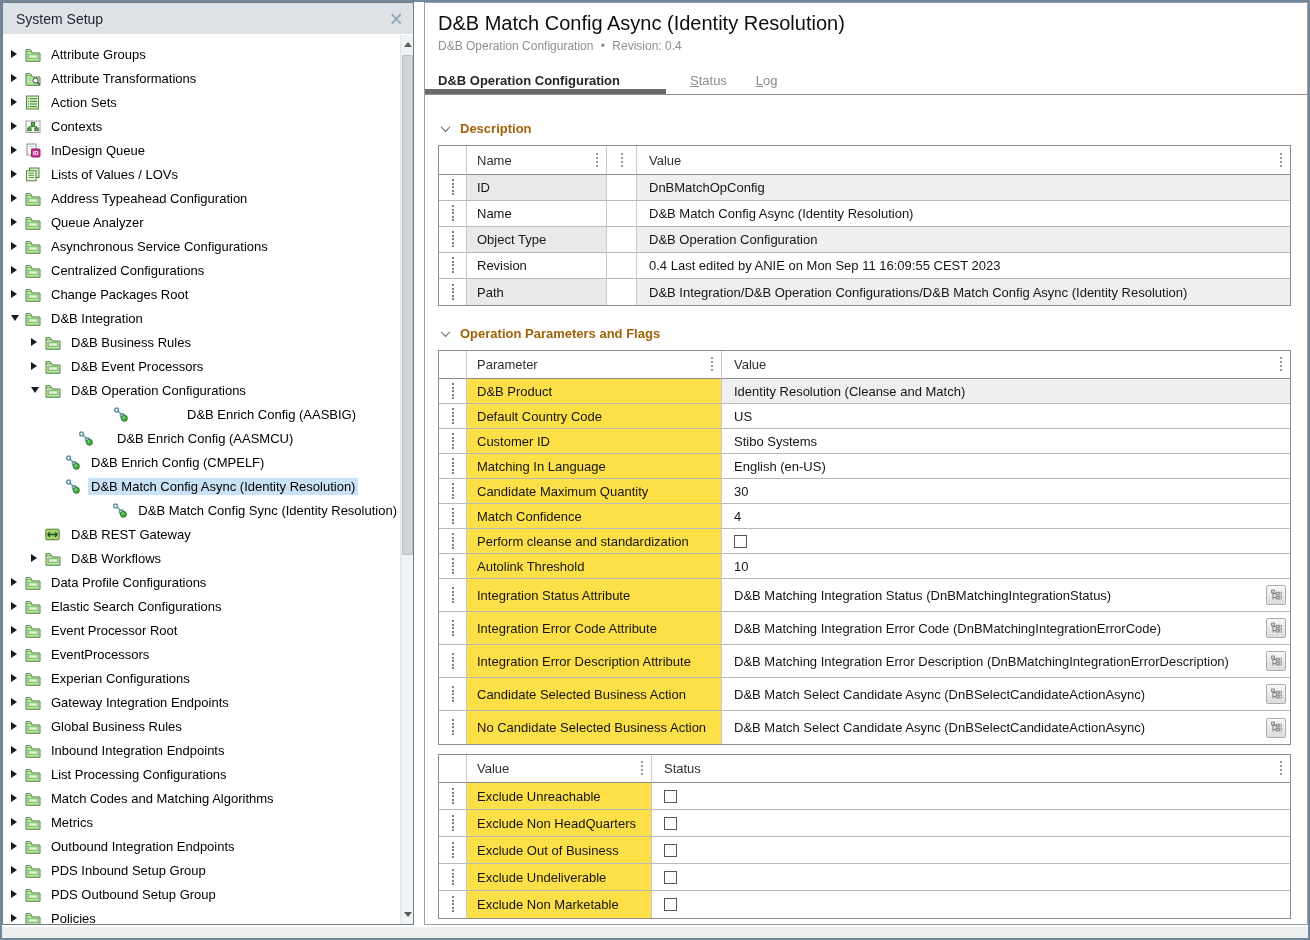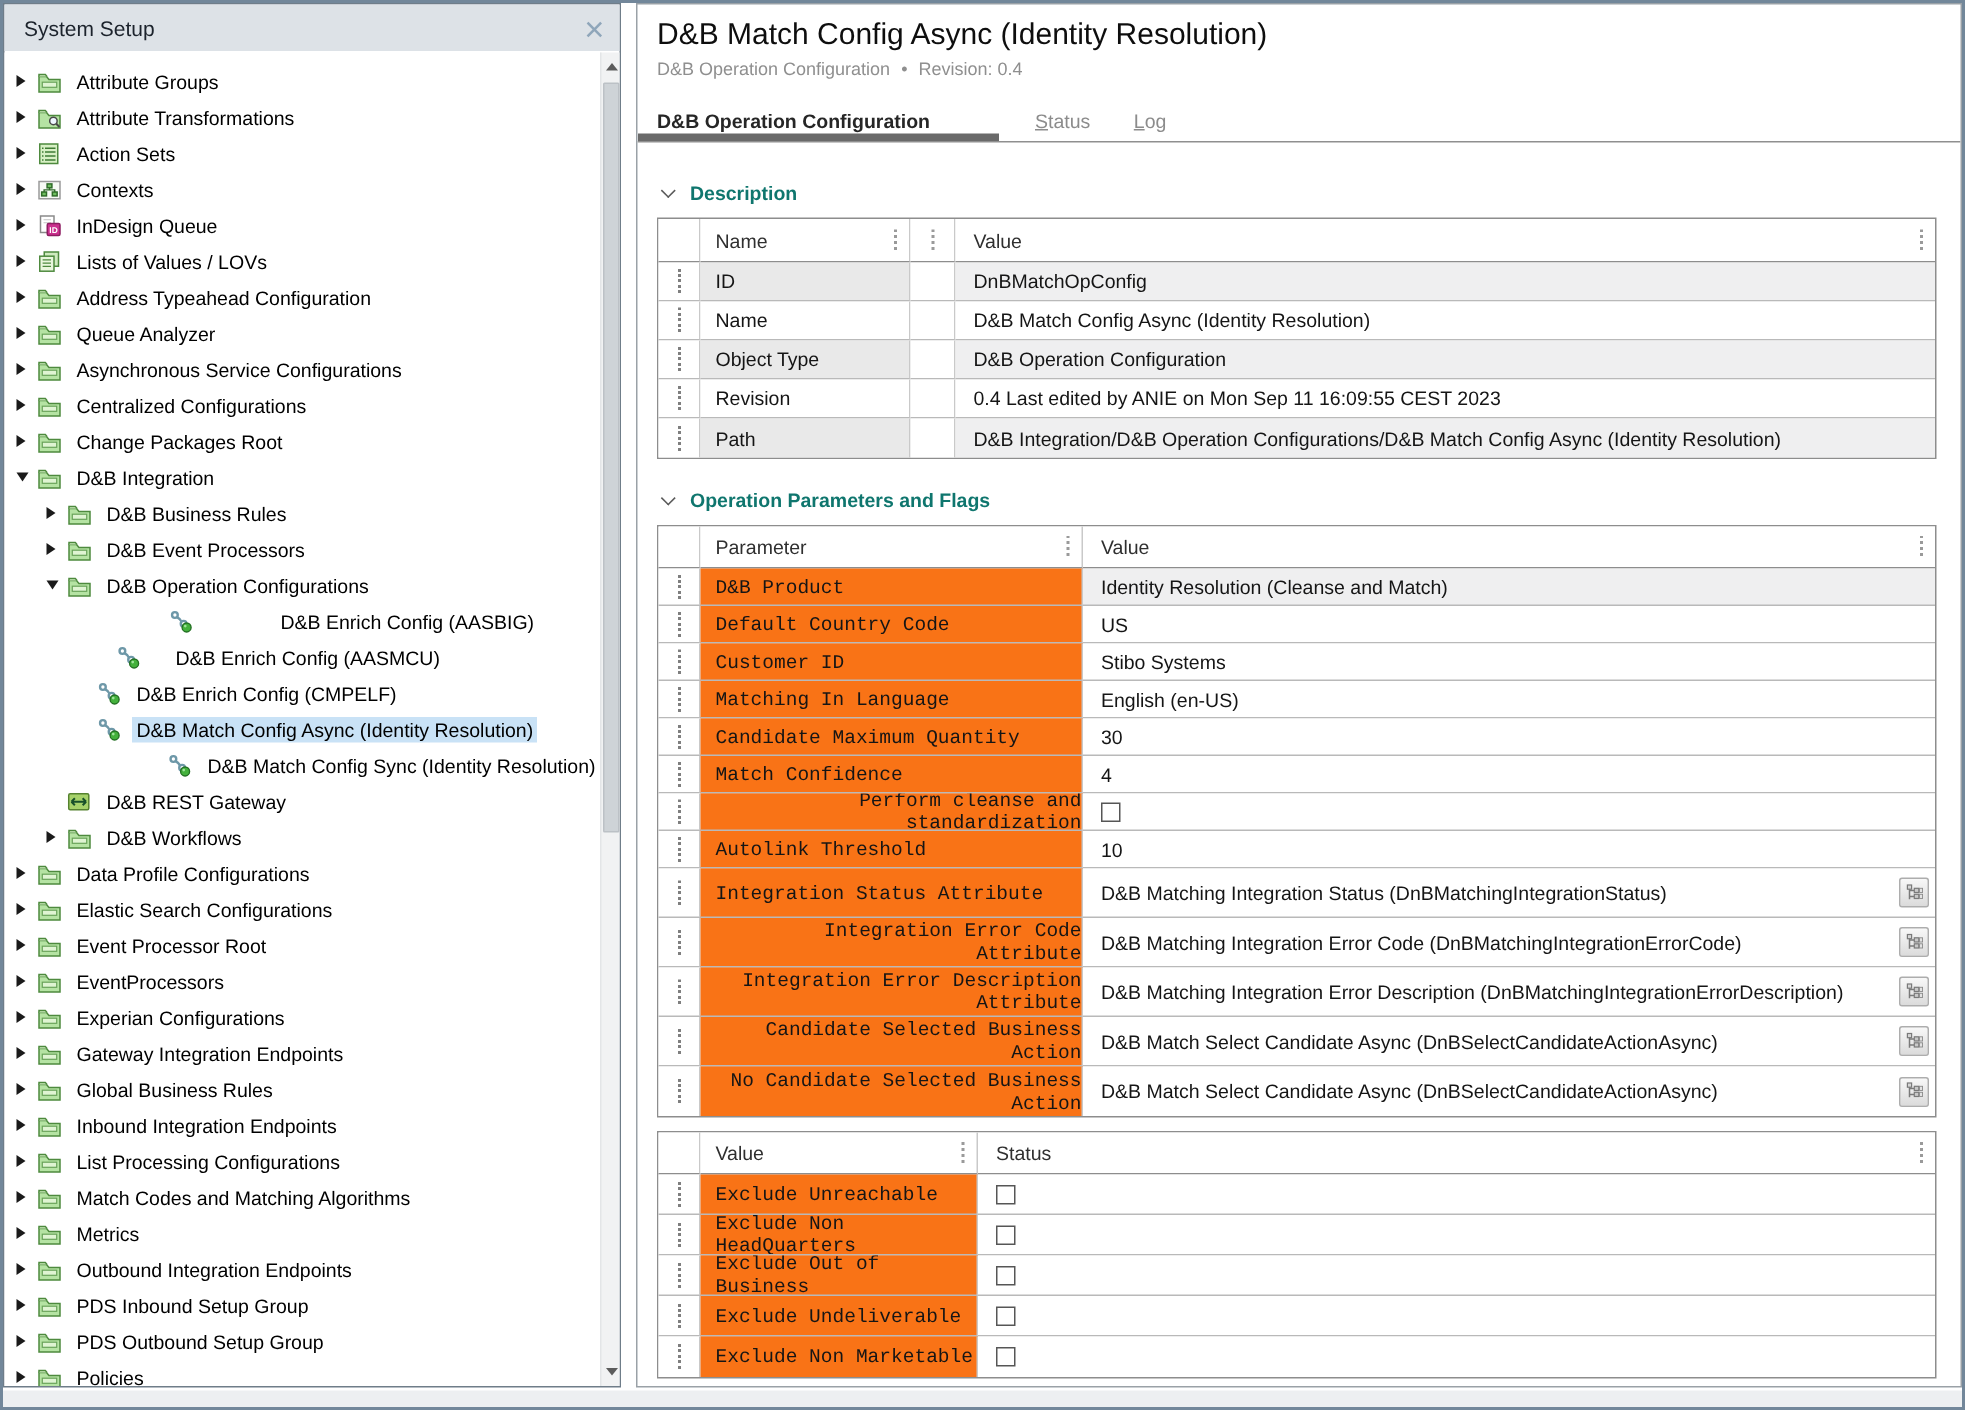--- a/index.html
+++ b/index.html
@@ -33,38 +33,38 @@
   .page-title { margin:9px 0 0 13px; font-size:20px; color:#0e0e0e; font-weight:400; }
   .page-sub { margin:4px 0 0 13px; font-size:12px; color:#8f8f8f; }
   .page-sub span { margin-right:4px; }
   .tab-bar { margin-top:14px; height:28px; border-bottom:1px solid #8f8f8f; display:flex; align-items:stretch; }
   .tab { display:flex; align-items:center; font-size:13px; color:#8c8c8c; cursor:pointer; margin-right:29px; }
   .tab.active { color:#262626; font-weight:700; padding-left:13px; padding-right:46px; margin-right:24px; box-shadow:inset 0 -5px 0 #6a6a6a; }
   .tab u { text-decoration:underline; }
 
   .sec { display:flex; align-items:center; margin:26px 0 0 17px; }
   .sec .chev { width:7px; height:7px; border-left:1.6px solid #5a5a5a; border-bottom:1.6px solid #5a5a5a; transform:rotate(-45deg) translate(1px,-1px); margin-right:11px; cursor:pointer; flex:0 0 auto; }
-  .sec b { font-size:13px; color:#0f766e; }
+  .sec b { font-size:13px; color:#a16207; }
   .sec2 { margin-top:20px; }
 
   
   .tbl { display:grid; width:853px; margin:9px 0 0 13px; border:1px solid #8d8d8d; background:#fff; }
   .t-desc   { grid-template-columns:28px 140px 30px 1fr; }
-  .t-params { grid-template-columns:28px 255px 1fr;text-align:right; }
+  .t-params { grid-template-columns:28px 255px 1fr; }
   .t-flags  { grid-template-columns:28px 185px 1fr; }
   .c { display:flex; align-items:center; border-bottom:1px solid #b9b9b9; border-right:1px solid #c9c9c9; background:#fff; color:#151515; font-size:13px; overflow:hidden; }
   .endc { border-right:none; }
   .bnone { border-bottom:none; }
   .th { color:#2f2f2f; border-bottom:1px solid #8d8d8d; background:#fff; }
   .r29{height:29px}.r28{height:28px}.r26{height:26px}.r25{height:25px}.r27{height:27px}.r33{height:33px}
   .labc { padding-left:10px; }
   .valc { padding-left:12px; }
   .sh-a { background:#e9e9e9; }
   .sh-b { background:#efeff0; }
-  .lab-g { background:#f97316;font-family:Liberation Mono, monospace; }
+  .lab-g { background:#fde047; }
   .hwrap { display:flex; align-items:center; justify-content:space-between; width:100%; padding-right:8px; }
   .cent { justify-content:center; }
   .kdots { width:2px; height:15px; background-image:repeating-linear-gradient(to bottom,#9a9a9a 0 2px,transparent 2px 4px); flex:0 0 2px; cursor:pointer; }
   .hdots { width:2px; height:17px; background-image:repeating-linear-gradient(to bottom,#7f7f7f 0 2px,transparent 2px 3.6px); cursor:grab; }
   .cb { width:13px; height:13px; border:1px solid #565656; background:#fff; display:inline-block; cursor:pointer; }
   .pv { position:relative; padding-right:32px; }
   .pick { position:absolute; right:4px; top:50%; transform:translateY(-50%); width:20px; height:20px; border:1px solid #adadad; background:linear-gradient(#f8f8f8,#dbdbdb); border-radius:2px; display:flex; align-items:center; justify-content:center; padding:0; cursor:pointer; }
 </style>
 </head>
 <body>

